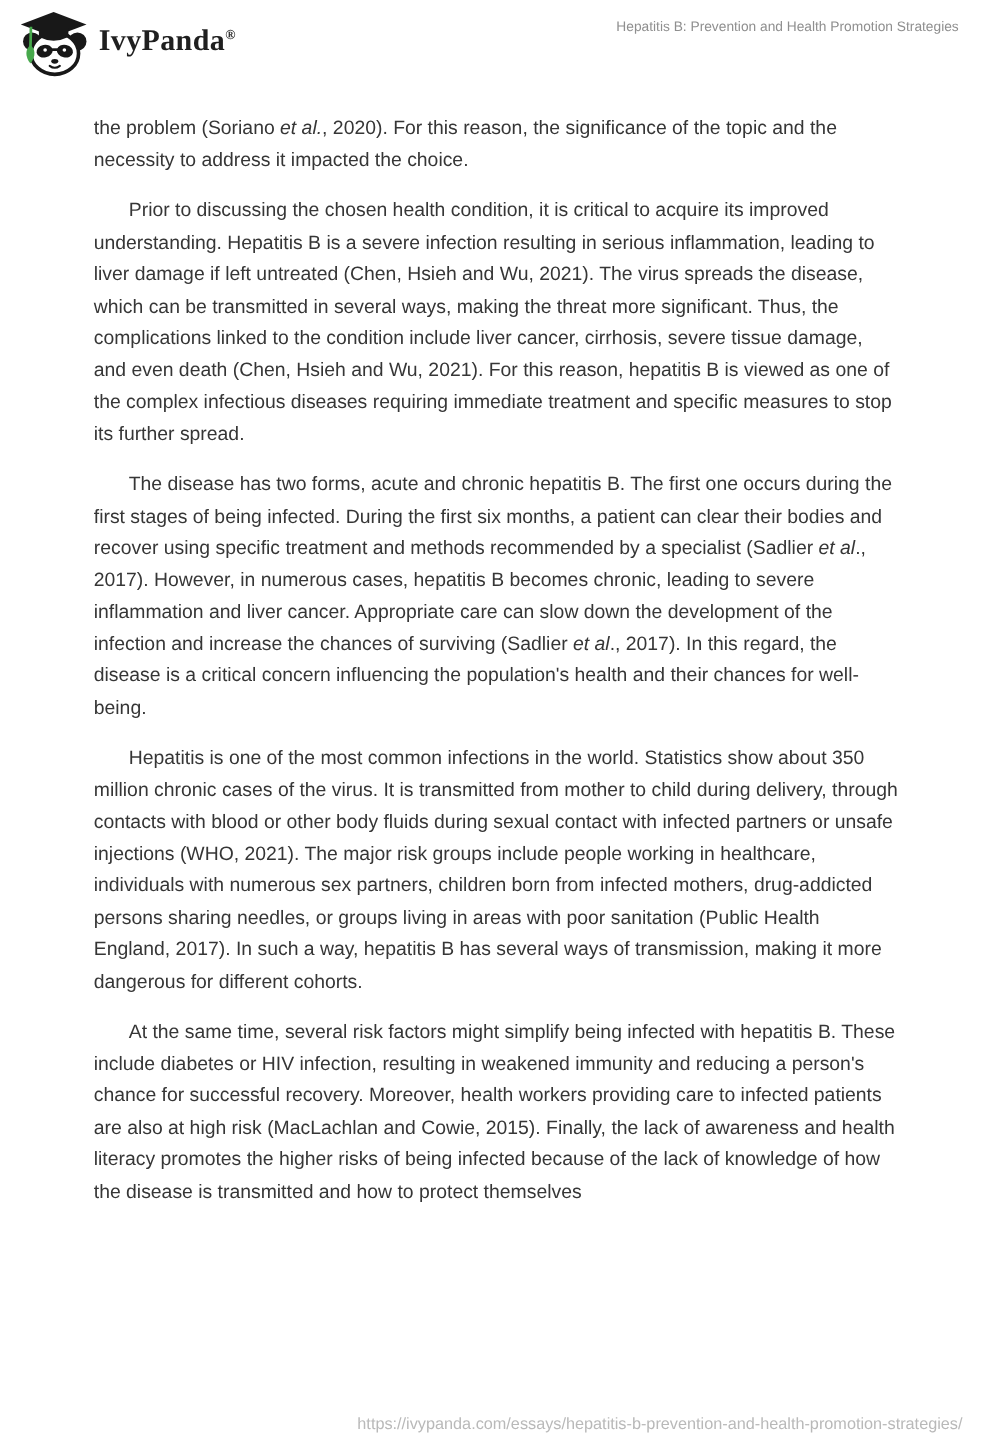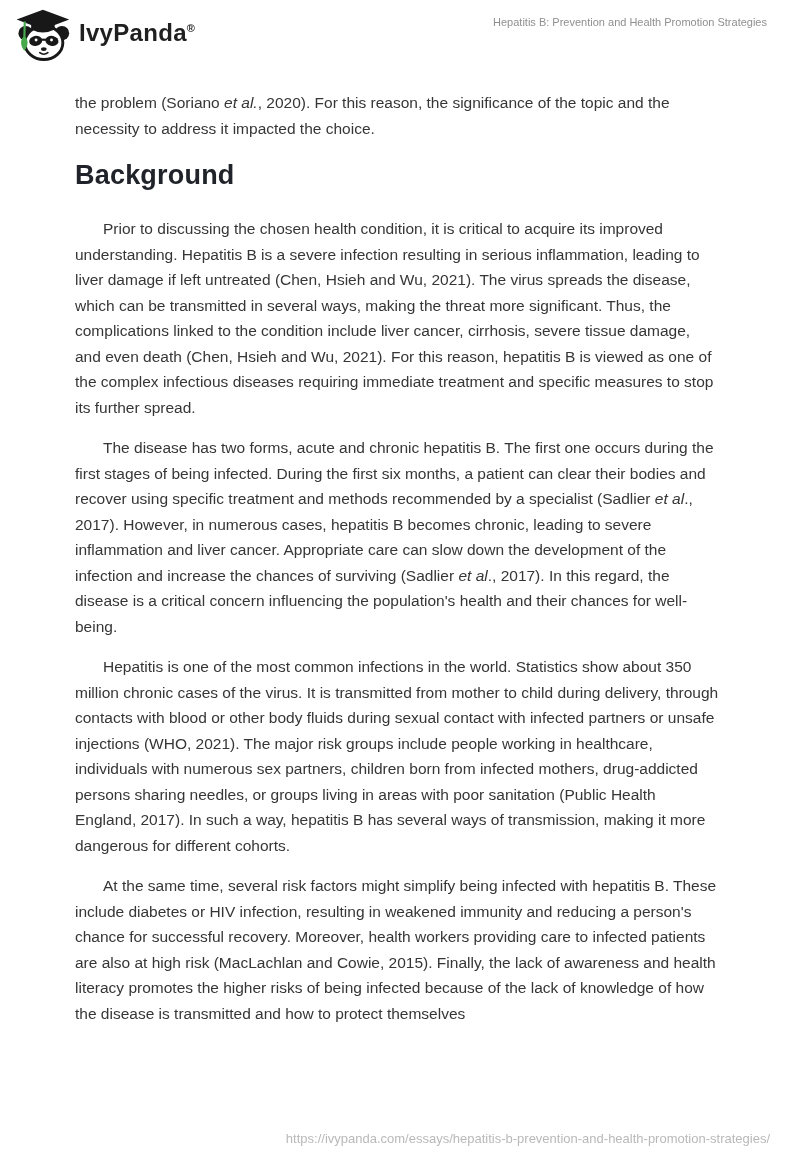--- a/index.html
+++ b/index.html
@@ -30,21 +30,21 @@
   }
   .brand{
     display:flex;
     align-items:center;
     gap:8px;
   }
   .logo-svg{display:block;}
   .tassel-line{stroke:var(--accent-green);}
   .tassel-leaf{fill:var(--accent-green);}
   .brand-name{
-    font-family:Liberation Sans, sans-serif;
+    font-family:Liberation Serif, serif;
     font-weight:700;
     font-size:24px;
     color:var(--brand);
     letter-spacing:.3px;
     line-height:1;
     padding-bottom:4px;
   }
   .brand-name sup{
     font-size:11px;
     font-weight:700;
@@ -122,21 +122,20 @@
         <path class="tassel-leaf" d="M12.5 30 C17 33.5 17.5 40 12.5 46.5 C7.5 40 8 33.5 12.5 30 Z"></path>
       </svg>
       <span class="brand-name"><span>IvyPanda</span><sup>®</sup></span>
     </div>
     <div class="doc-title">Hepatitis B: Prevention and Health Promotion Strategies</div>
   </header>
 
   <main class="content">
     <p class="no-indent"><span>the problem (Soriano </span><em>et al.</em><span>, 2020). For this reason, the significance of the topic and the necessity to address it impacted the choice.</span></p>
 
-    <h2>Background</h2>
 
     <p><span>Prior to discussing the chosen health condition, it is critical to acquire its improved understanding. Hepatitis B is a severe infection resulting in serious inflammation, leading to liver damage if left untreated (Chen, Hsieh and Wu, 2021). The virus spreads the disease, which can be transmitted in several ways, making the threat more significant. Thus, the complications linked to the condition include liver cancer, cirrhosis, severe tissue damage, and even death (Chen, Hsieh and Wu, 2021). For this reason, hepatitis B is viewed as one of the complex infectious diseases requiring immediate treatment and specific measures to stop its further spread.</span></p>
 
     <p><span>The disease has two forms, acute and chronic hepatitis B. The first one occurs during the first stages of being infected. During the first six months, a patient can clear their bodies and recover using specific treatment and methods recommended by a specialist (Sadlier </span><em>et al</em><span>., 2017). However, in numerous cases, hepatitis B becomes chronic, leading to severe inflammation and liver cancer. Appropriate care can slow down the development of the infection and increase the chances of surviving (Sadlier </span><em>et al</em><span>., 2017). In this regard, the disease is a critical concern influencing the population's health and their chances for well-being.</span></p>
 
 
     <p><span>Hepatitis is one of the most common infections in the world. Statistics show about 350 million chronic cases of the virus. It is transmitted from mother to child during delivery, through contacts with blood or other body fluids during sexual contact with infected partners or unsafe injections (WHO, 2021). The major risk groups include people working in healthcare, individuals with numerous sex partners, children born from infected mothers, drug-addicted persons sharing needles, or groups living in areas with poor sanitation (Public Health England, 2017). In such a way, hepatitis B has several ways of transmission, making it more dangerous for different cohorts.</span></p>
 
     <p><span>At the same time, several risk factors might simplify being infected with hepatitis B. These include diabetes or HIV infection, resulting in weakened immunity and reducing a person's chance for successful recovery. Moreover, health workers providing care to infected patients are also at high risk (MacLachlan and Cowie, 2015). Finally, the lack of awareness and health literacy promotes the higher risks of being infected because of the lack of knowledge of how the disease is transmitted and how to protect themselves</span></p>
   </main>

